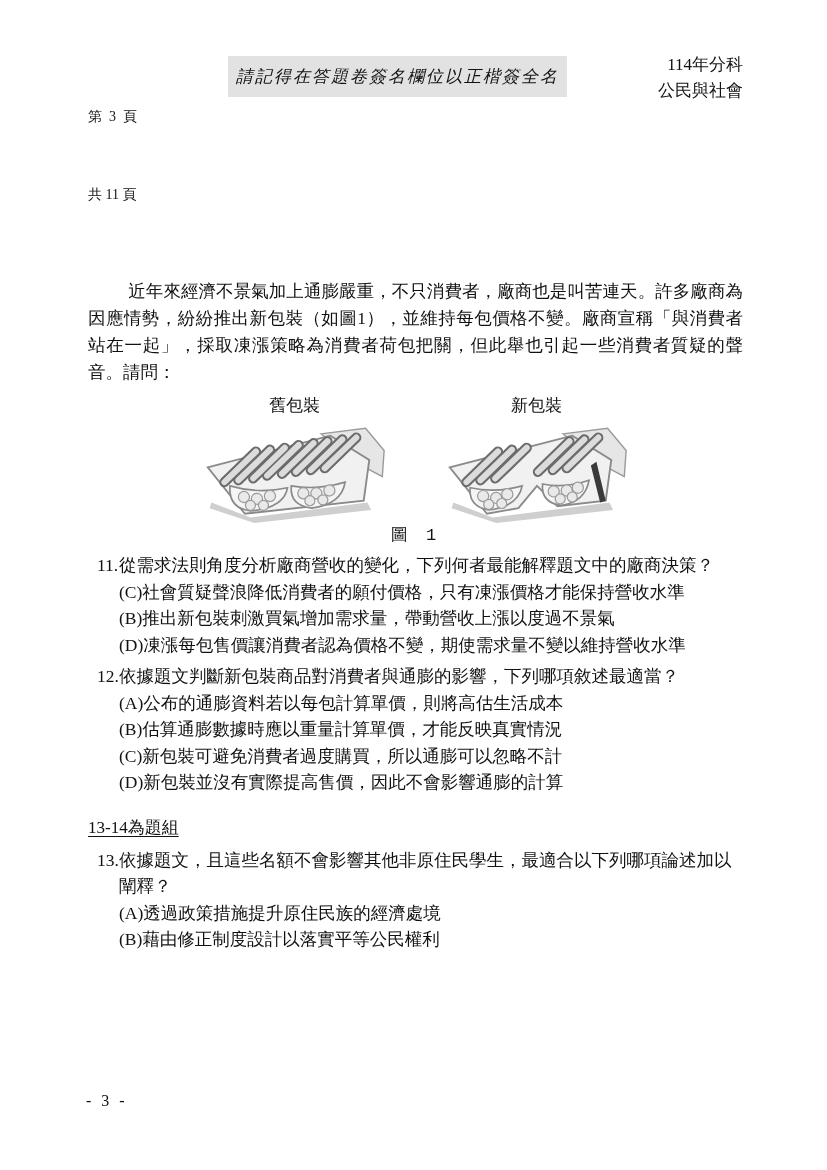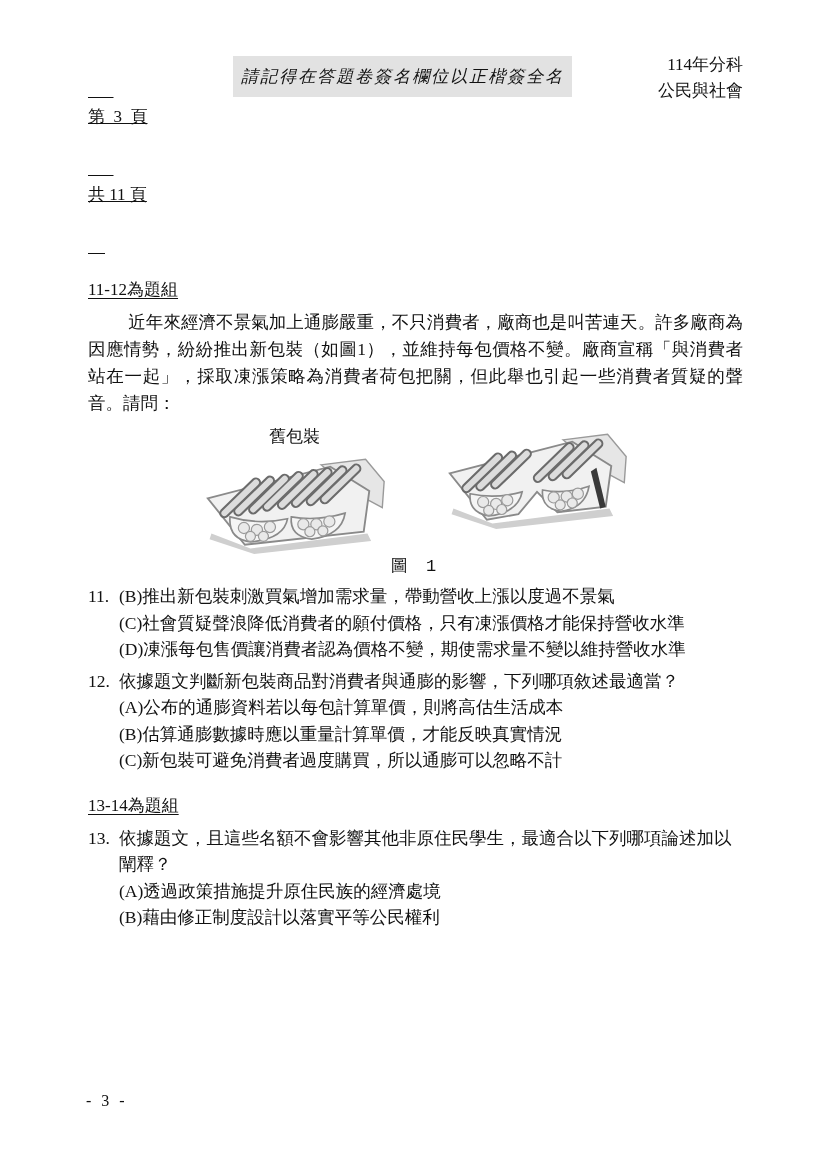--- a/index.html
+++ b/index.html
@@ -16,21 +16,21 @@
     box-sizing: border-box;
     padding: 52px 84px 0 88px;
   }
   
   .header {
     display: flex;
     justify-content: space-between;
     align-items: flex-start;
     margin-bottom: 18px;
   }
-  .hdr-left { font-size: 17px; line-height: 26px; white-space: pre; text-decoration: underline; }
+  .hdr-left { font-size: 14px; line-height: 26px; white-space: pre; }
   .hdr-notice {
     background: #e2e2e2;
     font-style: italic;
     font-size: 17px;
     letter-spacing: 2px;
     padding: 9px 8px;
     margin-top: 4px;
     align-self: flex-start;
   }
   .hdr-right { font-size: 17px; line-height: 26px; text-align: right; }
@@ -62,21 +62,21 @@
   .fig-caption { text-align: center; font-size: 17px; margin-top: 0px; letter-spacing: 4px; font-family: Liberation Mono, monospace; }
   svg.pkg { display: block; }
   
   .question {
     position: relative;
     padding-left: 31px;
     font-size: 17.5px;
     line-height: 26.5px;
     margin-bottom: 5px;
   }
-  .qnum { position: absolute; left: 0; top: 0; }
+  .qnum { position: absolute; left: 9px; top: 0; }
   .stem { }
   .opt { }
   
   .footer {
     position: absolute;
     left: 86px; top: 1092px;
     font-size: 16px;
     letter-spacing: 3px;
   }
 </style>
@@ -90,21 +90,20 @@
       <div>第  3  頁</div>
       <div>共 11 頁</div>
     </div>
     <div class="hdr-notice">請記得在答題卷簽名欄位以正楷簽全名</div>
     <div class="hdr-right">
       <div>114年分科</div>
       <div>公民與社會</div>
     </div>
   </div>
 
-  <div class="group-heading">11-12為題組</div>
   <p class="intro">近年來經濟不景氣加上通膨嚴重，不只消費者，廠商也是叫苦連天。許多廠商為因應情勢，紛紛推出新包裝（如圖1），並維持每包價格不變。廠商宣稱「與消費者站在一起」，採取凍漲策略為消費者荷包把關，但此舉也引起一些消費者質疑的聲音。請問：</p>
 
   <div class="figure-block">
     <div class="figure-row">
       <div class="fig-item">
         <div class="fig-label">舊包裝</div>
         <svg class="pkg" width="200" height="104" viewBox="0 0 200 112">
           <polygon points="128,16 176,10 196,34 194,62 164,46" fill="#e6e6e6" stroke="#9a9a9a" stroke-width="1.5"></polygon>
           <polygon points="10,90 52,106 178,90 182,98 56,112 8,96" fill="#cfcfcf"></polygon>
           <polygon points="6,52 138,18 180,44 174,88 46,102" fill="#f1f1f1" stroke="#8a8a8a" stroke-width="2"></polygon>
@@ -140,20 +139,21 @@
               <circle cx="66" cy="93" r="5.4"></circle>
             <circle cx="109" cy="80" r="6"></circle>
               <circle cx="123" cy="80" r="6"></circle>
               <circle cx="137" cy="77" r="6"></circle>
             <circle cx="116" cy="88" r="5.4"></circle>
               <circle cx="130" cy="87" r="5.4"></circle>
           </g>
         </svg>
       </div>
       <div class="fig-item">
+        <div class="fig-label">新包裝</div>
         <svg class="pkg" width="200" height="104" viewBox="0 0 200 112">
           <polygon points="128,16 176,10 196,34 194,62 164,46" fill="#e6e6e6" stroke="#9a9a9a" stroke-width="1.5"></polygon>
           <polygon points="10,90 52,106 178,90 182,98 56,112 8,96" fill="#cfcfcf"></polygon>
           <polygon points="6,52 138,18 180,44 174,88 122,94 100,72 80,96 46,102" fill="#f1f1f1" stroke="#8a8a8a" stroke-width="2"></polygon>
           <g stroke-linecap="round">
             <g stroke="#6b6b6b" stroke-width="11">
               <line x1="24" y1="68" x2="58" y2="35"></line>
                 <line x1="39" y1="66" x2="73" y2="33"></line>
               <line x1="55" y1="64" x2="89" y2="31"></line>
               <line x1="101" y1="57" x2="135" y2="24"></line>
@@ -185,31 +185,33 @@
               <circle cx="138" cy="84" r="5.4"></circle>
           </g>
         </svg>
       </div>
     </div>
     <div class="fig-caption">圖 1</div>
   </div>
 
   <div class="question">
     <span class="qnum">11.</span>
+    <div class="stem">從需求法則角度分析廠商營收的變化，下列何者最能解釋題文中的廠商決策？</div>
+    <div class="opt">(C)社會質疑聲浪降低消費者的願付價格，只有凍漲價格才能保持營收水準</div>
     <div class="opt">(B)推出新包裝刺激買氣增加需求量，帶動營收上漲以度過不景氣</div>
-    <div class="opt">(C)社會質疑聲浪降低消費者的願付價格，只有凍漲價格才能保持營收水準</div>
     <div class="opt">(D)凍漲每包售價讓消費者認為價格不變，期使需求量不變以維持營收水準</div>
   </div>
 
   <div class="question">
     <span class="qnum">12.</span>
     <div class="stem">依據題文判斷新包裝商品對消費者與通膨的影響，下列哪項敘述最適當？</div>
     <div class="opt">(A)公布的通膨資料若以每包計算單價，則將高估生活成本</div>
     <div class="opt">(B)估算通膨數據時應以重量計算單價，才能反映真實情況</div>
     <div class="opt">(C)新包裝可避免消費者過度購買，所以通膨可以忽略不計</div>
+    <div class="opt">(D)新包裝並沒有實際提高售價，因此不會影響通膨的計算</div>
   </div>
 
   <div class="group-heading" style="margin-top:20px">13-14為題組</div>
 
   <div class="question" style="margin-top:8px">
     <span class="qnum">13.</span>
     <div class="stem">依據題文，且這些名額不會影響其他非原住民學生，最適合以下列哪項論述加以闡釋？</div>
     <div class="opt">(A)透過政策措施提升原住民族的經濟處境</div>
     <div class="opt">(B)藉由修正制度設計以落實平等公民權利</div>
 

